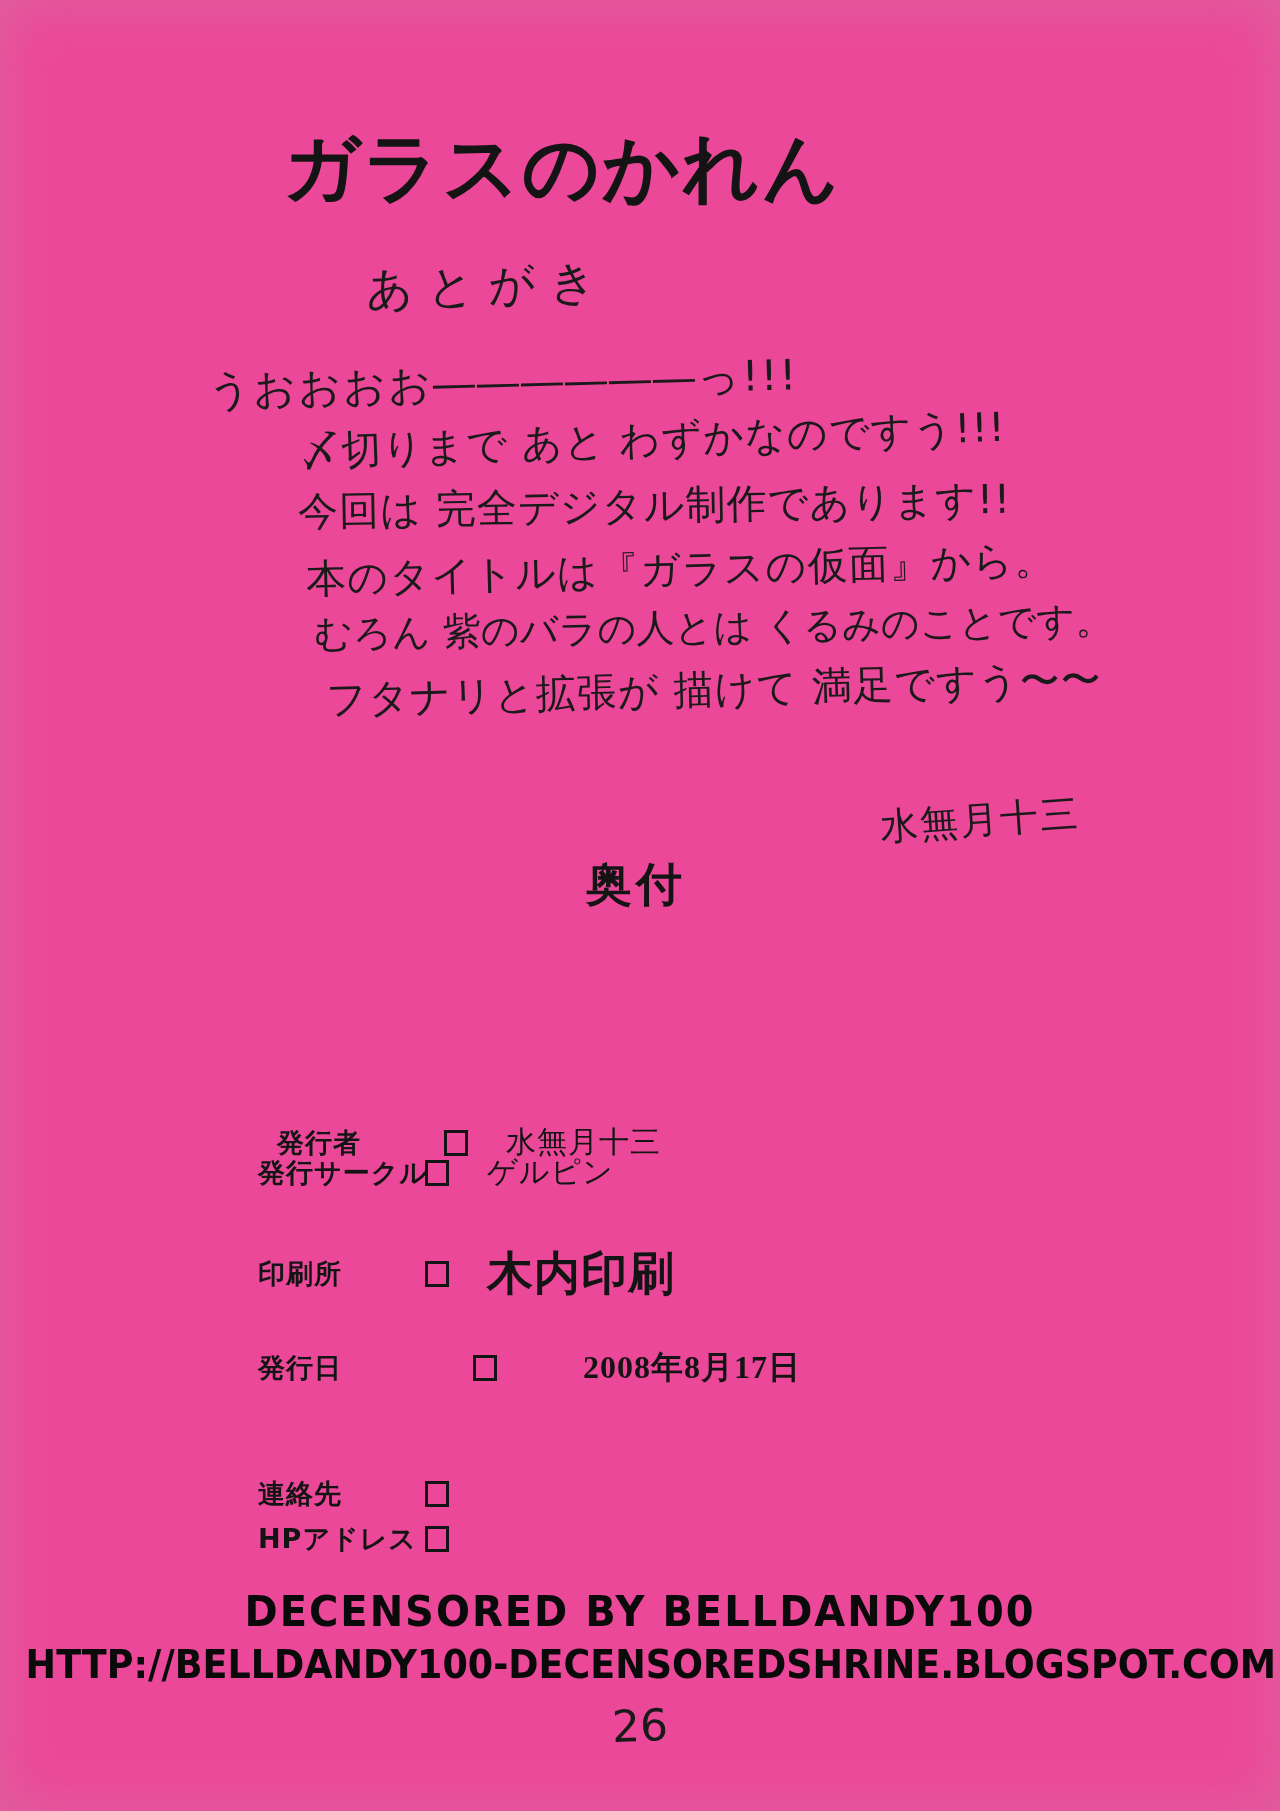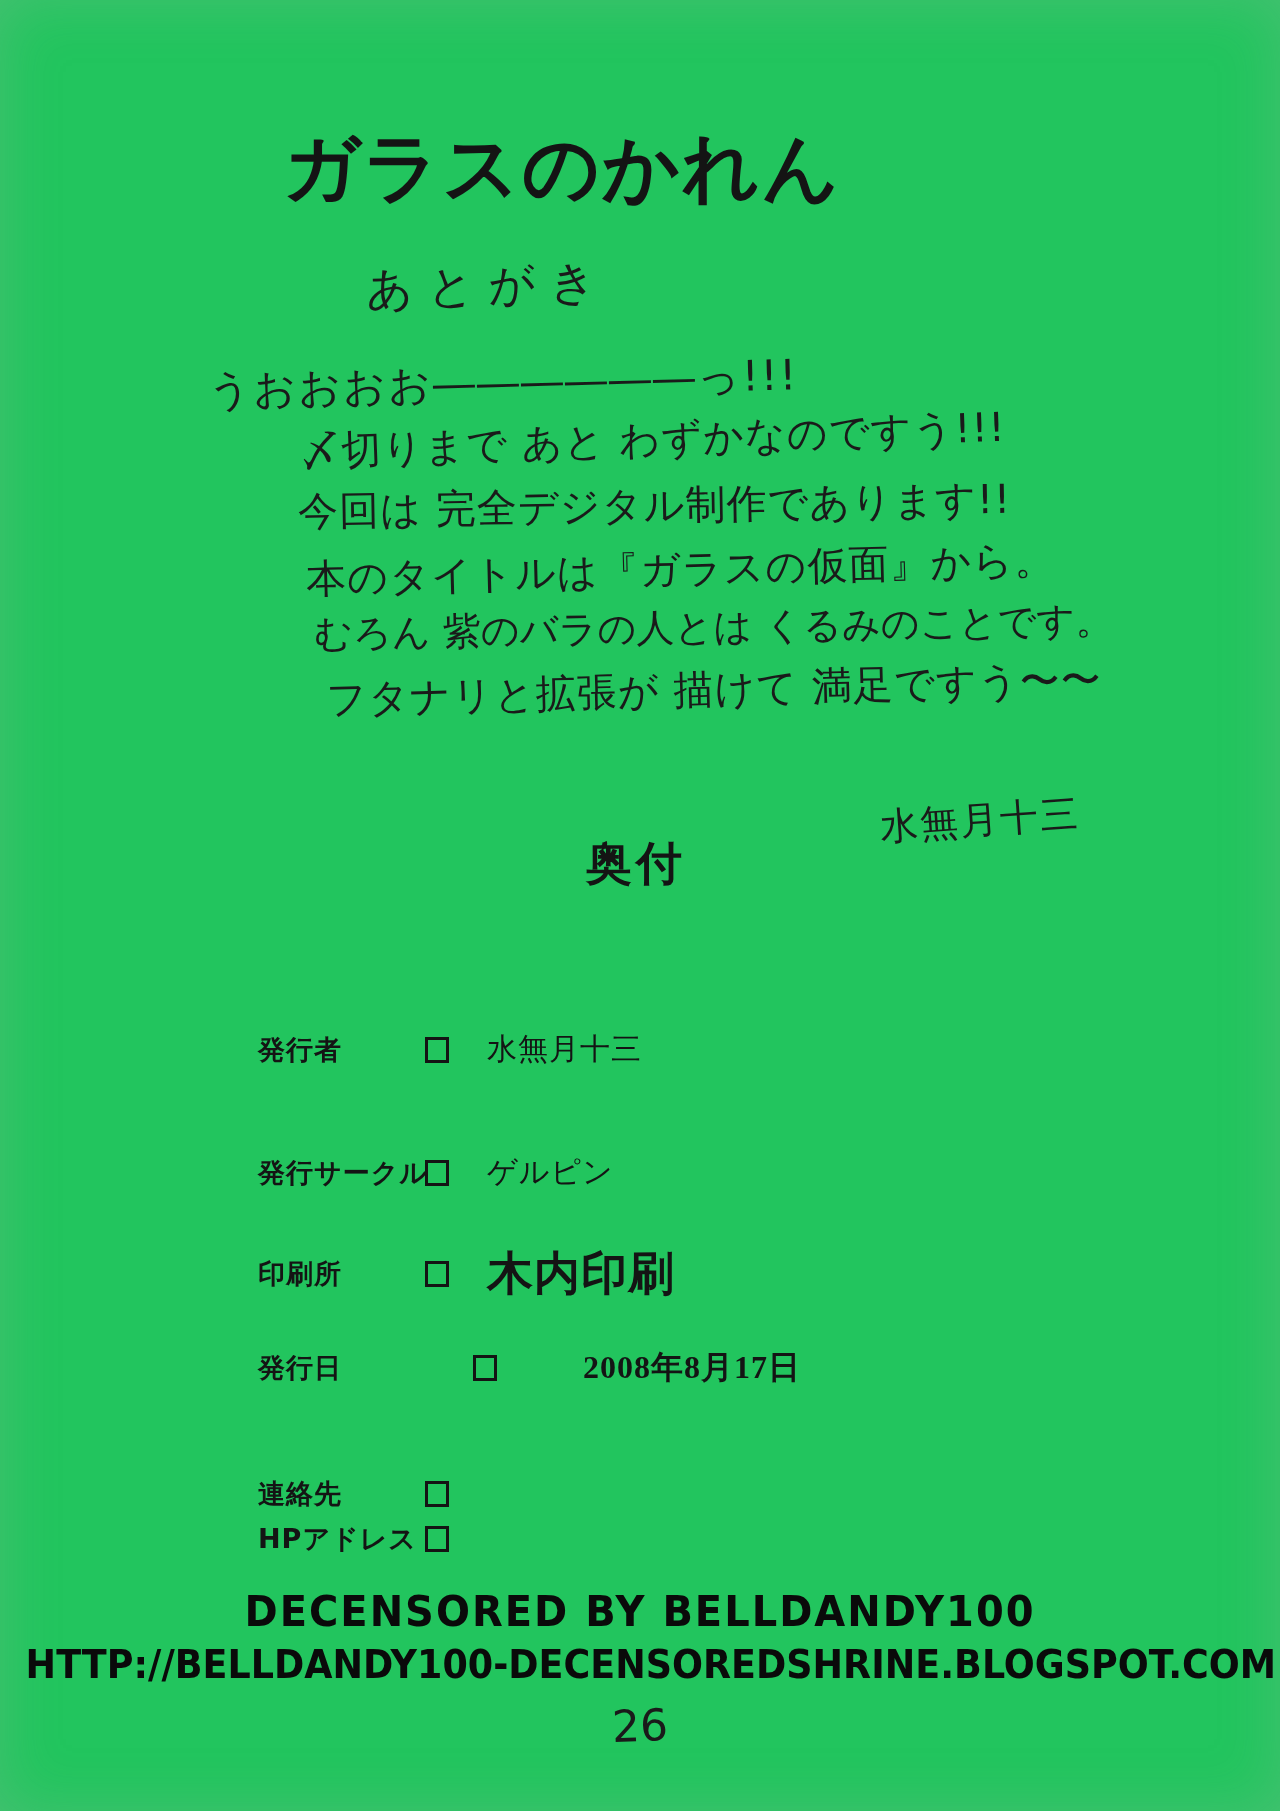--- a/index.html
+++ b/index.html
@@ -5,21 +5,21 @@
   html, body {
     margin: 0;
     padding: 0;
     background: #e8e8e6;
   }
   .page {
     position: relative;
     width: 1280px;
     height: 1811px;
     margin: 0 auto;
-    background: #22c55e;
+    background: #ec4899;
     box-shadow: inset 0 0 60px rgba(180,180,175,0.25);
     overflow: hidden;
     color: #111;
     font-family: "DejaVu Sans", sans-serif;
   }
 
   
   .book-title {
     position: absolute;
     left: 283px;
@@ -57,21 +57,21 @@
     top: 795px;
     font-size: 38px;
     transform: rotate(-4deg);
     letter-spacing: 2px;
   }
 
   
   .colophon-heading {
     position: absolute;
     left: 586px;
-    top: 833px;
+    top: 854px;
     font-size: 46px;
     font-weight: bold;
     letter-spacing: 4px;
     color: #141414;
   }
 
   
   .colophon-row {
     position: absolute;
     left: 258px;
@@ -93,21 +93,21 @@
     height: 20px;
     border: 3px solid #141414;
     margin-right: 38px;
     background: transparent;
   }
   .colophon-row .value {
     font-size: 30px;
     color: #141414;
     letter-spacing: 1px;
   }
-  .row-1 { top: 1029px; }
+  .row-1 { top: 1122px; margin-left: 19px; }
   .row-2 { top: 1152px; }
   .row-3 { top: 1243px; }
   .row-4 { top: 1346px; gap: 48px; }
   .row-5 { top: 1476px; }
   .row-6 { top: 1521px; justify-content: center; }
   .value-printer {
     font-size: 46px !important;
     font-weight: bold;
     letter-spacing: 3px;
   }

